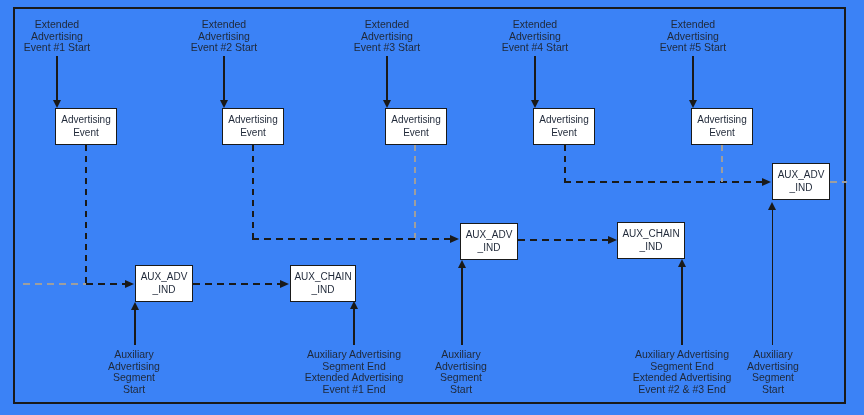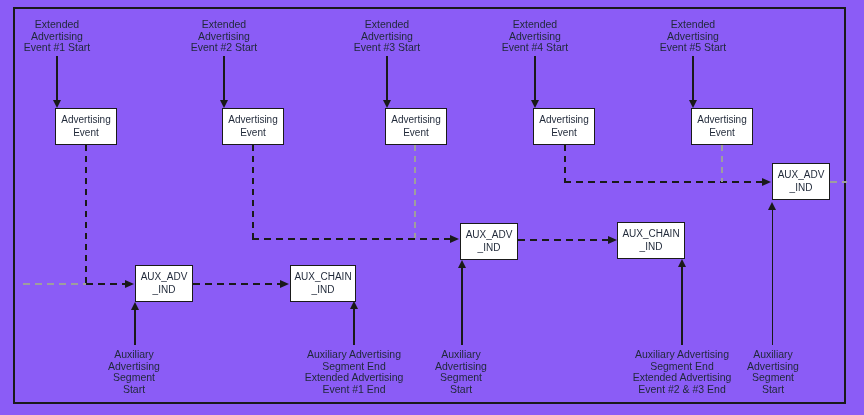--- a/index.html
+++ b/index.html
@@ -1,16 +1,16 @@
 <!DOCTYPE html>
 <html><head>
 <meta charset="utf-8">
 <style>
   html,body{margin:0;padding:0;background:#ffffff;}
-  #stage{position:relative;width:864px;height:415px;background:#8b5cf6;
+  #stage{position:relative;width:864px;height:415px;background:#3b82f6;
          font-family:"Liberation Sans",sans-serif;color:#1f2838;overflow:hidden;}
   .border{position:absolute;left:13px;top:7px;width:833px;height:397px;
           border:2px solid #1a1a1a;box-sizing:border-box;}
   .lbl{position:absolute;white-space:pre-line;text-align:center;
        font-size:10.5px;line-height:11.5px;color:#1f2838;}
   .toplbl{width:120px;top:19px;}
   .botlbl{width:150px;top:349px;}
   .ebox,.pbox{position:absolute;box-sizing:border-box;border:1.5px solid #1a1a1a;
        background:#ffffff;text-align:center;white-space:pre-line;
        font-size:10px;line-height:13px;padding-top:4px;color:#1f2838;}

